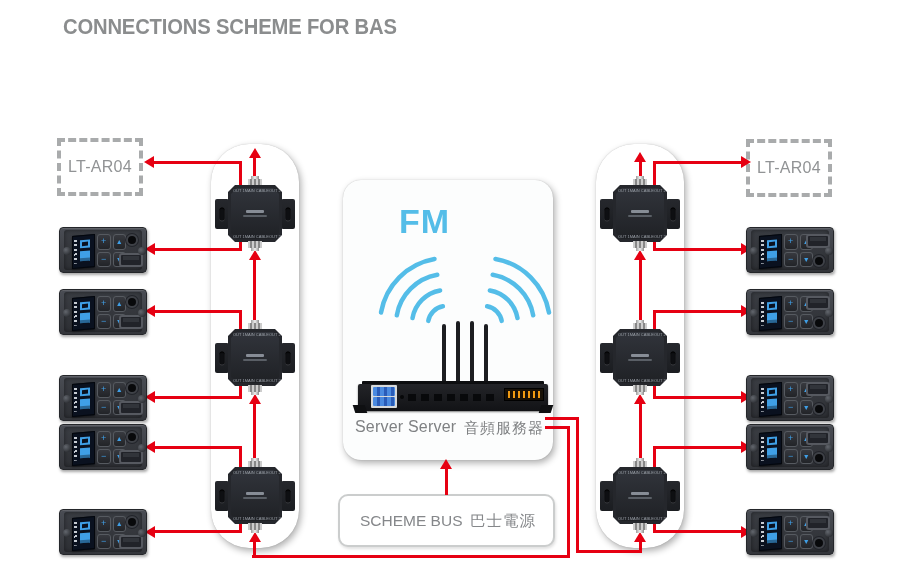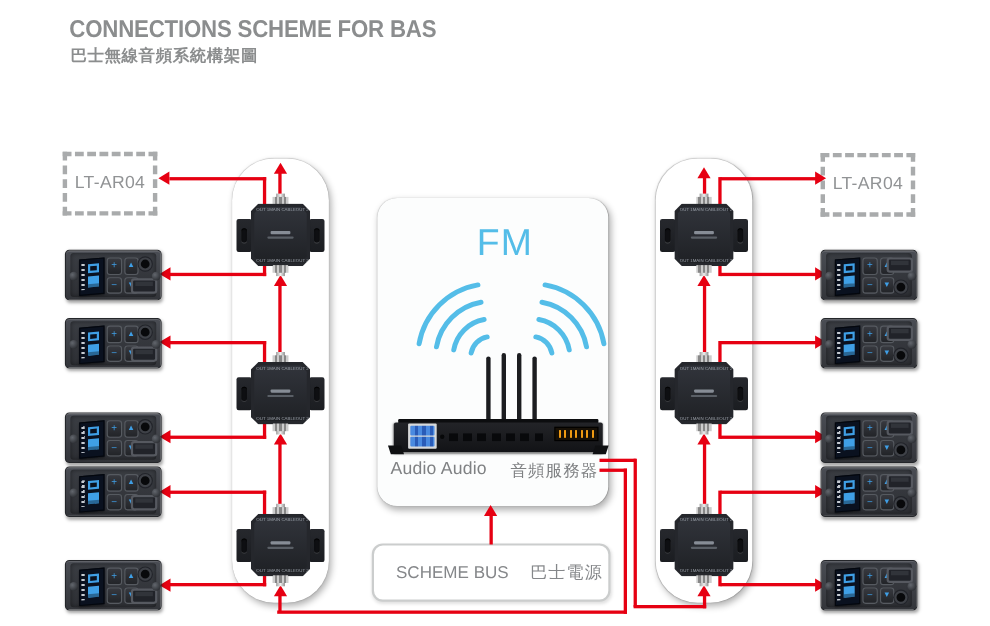--- a/index.html
+++ b/index.html
@@ -81,21 +81,21 @@
   .jack{position:absolute;left:66px;top:6px;width:12px;height:12px;border-radius:50%;background:#08090b;
         border:2px solid #3e4147;box-shadow:0 0 0 1px #22242a;box-sizing:border-box;}
   .rbtn{position:absolute;left:59px;top:25px;width:24px;height:14px;border:2px solid #565960;
         border-radius:3px;background:#212329;box-sizing:border-box;}
   .rbtn::after{content:"";position:absolute;left:2px;right:2px;top:1px;height:4px;background:#31343a;}
   .panel.flip .jack{top:27px;} .panel.flip .rbtn{top:6px;}
 
   
   .cbox{position:absolute;left:343px;top:180px;width:210px;height:280px;background:#fcfdfd;
         border-radius:18px;box-shadow:2px 3px 7px rgba(0,0,0,.32),0 0 1px rgba(0,0,0,.25);}
-  .fm{position:absolute;left:56px;top:22px;width:120px;text-align:center;font-size:34px;font-weight:normal;
+  .fm{position:absolute;left:56px;top:22px;width:120px;text-align:left;font-size:34px;font-weight:bold;
       color:var(--blue);letter-spacing:1px;}
   .waves{position:absolute;left:0;top:0;pointer-events:none;}
   .ant{position:absolute;width:4px;background:#1c1d20;border-radius:2px 2px 0 0;}
   .server{position:absolute;left:13px;top:201px;width:194px;height:34px;}
   .server i{display:block;}
   .srv-lid{position:absolute;left:6px;top:0;width:182px;height:4px;background:#0d0e10;border-radius:1px;}
   .srv-body{position:absolute;left:2px;top:3px;width:190px;height:27px;border-radius:2px;
             background:linear-gradient(180deg,#232428,#121316);box-shadow:0 1px 2px rgba(0,0,0,.5);}
   .srv-ear{position:absolute;top:24px;width:12px;height:8px;background:#0f1012;}
   .srv-ear.l{left:-2px;transform:skewX(18deg);} .srv-ear.r{right:-2px;transform:skewX(-18deg);}
@@ -110,37 +110,36 @@
   .srv-disp::after{content:"";position:absolute;left:3px;right:3px;top:2px;bottom:2px;
             background:repeating-linear-gradient(90deg,#f09a12 0 2px,rgba(0,0,0,0) 2px 5px);}
   .srv-en{position:absolute;left:12px;top:238px;font-size:16px;color:#7f8183;letter-spacing:.2px;}
   .srv-zh{position:absolute;left:121px;top:239px;font-size:15px;color:#7f8183;letter-spacing:1px;}
 
   
   .pbox{position:absolute;left:338px;top:494px;width:217px;height:53px;background:#fff;
         border:2px solid #cbcdcd;border-radius:10px;box-sizing:border-box;
         box-shadow:1px 2px 3px rgba(0,0,0,.12);}
   .pbox .en{position:absolute;left:20px;top:0;line-height:49px;font-size:15.5px;color:#85878a;}
-  .pbox .zh{position:absolute;left:130px;top:0;line-height:49px;font-size:15.5px;color:#85878a;letter-spacing:1px;margin-left:12px;}
+  .pbox .zh{position:absolute;left:130px;top:0;line-height:49px;font-size:15.5px;color:#85878a;letter-spacing:1px;}
 
   
   .wires{position:absolute;left:0;top:0;width:900px;height:569px;z-index:2;pointer-events:none;}
   .wseg{position:absolute;background:var(--red);}
   .ah{position:absolute;width:0;height:0;}
   .ah.u{border-left:6px solid transparent;border-right:6px solid transparent;border-bottom:10px solid var(--red);}
   .ah.l{border-top:6px solid transparent;border-bottom:6px solid transparent;border-right:10px solid var(--red);}
   .ah.r{border-top:6px solid transparent;border-bottom:6px solid transparent;border-left:10px solid var(--red);}
 </style>
 </head>
 <body>
 
 <div class="stage">
 
   <div class="title">CONNECTIONS SCHEME FOR BAS</div>
-  <div class="subtitle">巴士無線音頻系統構架圖</div>
 
   <div class="ltbox left">
     <span>LT-AR04</span>
   </div>
   <div class="ltbox right">
     <span>LT-AR04</span>
   </div>
 
   <div class="col left">
       <div class="dev" style="top: 32px;">
@@ -351,21 +350,21 @@
       <i class="srv-ear l"></i>
       <i class="srv-ear r"></i>
       <span class="srv-term">
           <i class="tb t"></i>
           <i class="tb b"></i>
         </span>
       <i class="srv-led"></i>
       <i class="srv-ports"></i>
       <i class="srv-disp"></i>
     </div>
-    <div class="srv-en">Audio Audio</div>
+    <div class="srv-en">Server Server</div>
     <div class="srv-zh">音頻服務器</div>
   </div>
 
   <svg class="waves" width="900" height="569" viewBox="0 0 900 569">
     <g fill="none" stroke="#54bde8" stroke-width="4.5" stroke-linecap="round">
       <path d="M442.9 306.3 A18 18 0 0 0 428.3 320.9"></path>
       <path d="M440.1 290.5 A34 34 0 0 0 412.5 318.1"></path>
       <path d="M437.3 274.8 A50 50 0 0 0 396.8 315.3"></path>
       <path d="M434.5 259.0 A66 66 0 0 0 381.0 312.5"></path>
     </g>

